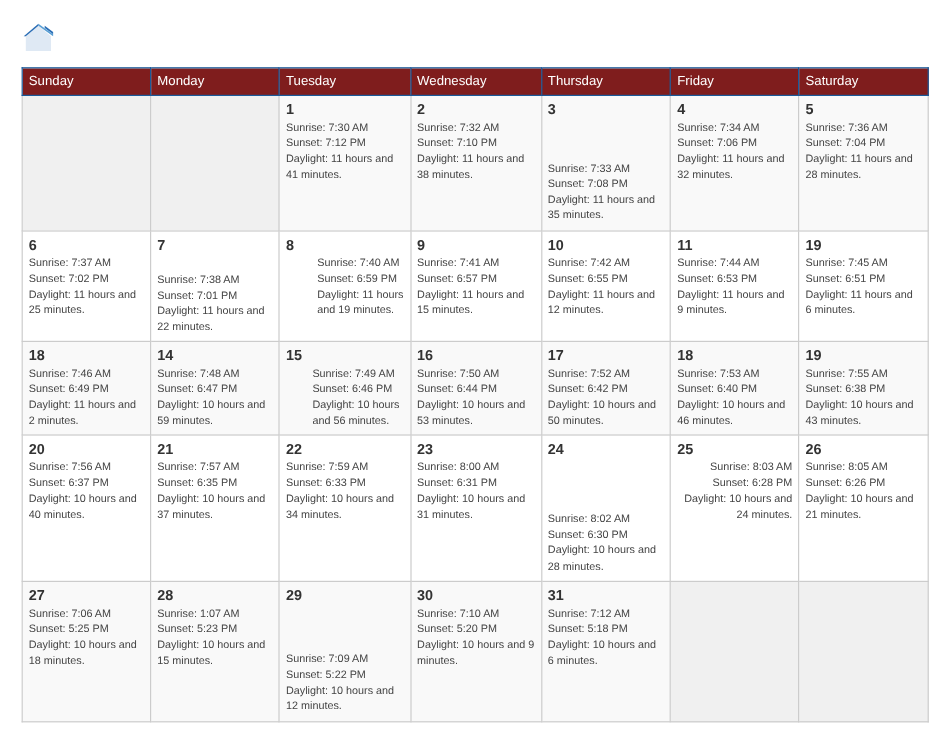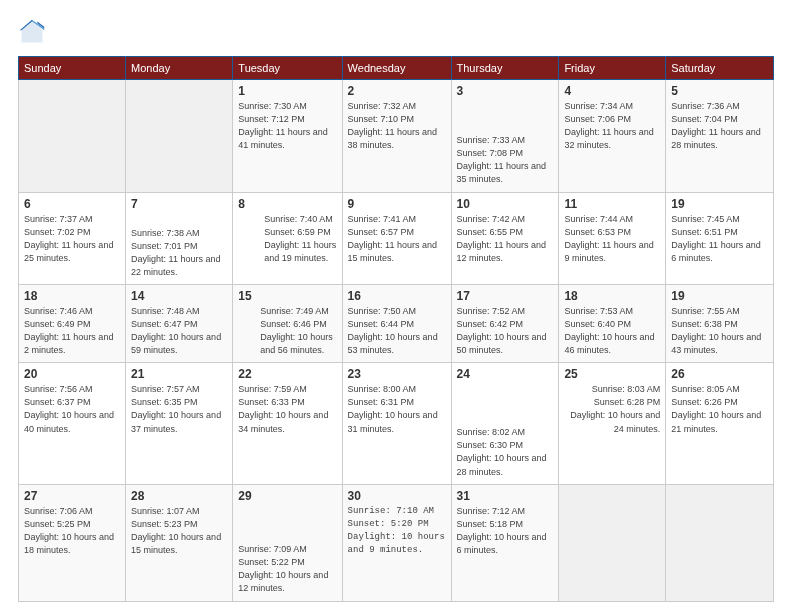--- a/index.html
+++ b/index.html
@@ -323,21 +323,21 @@
 Daylight: 10 hours and 15 minutes.</div>
           </td>
           <td>
             <span class="day-number">29</span>
             <div class="day-info" style="white-space: pre-line; margin-top: 40px;">Sunrise: 7:09 AM
 Sunset: 5:22 PM
 Daylight: 10 hours and 12 minutes.</div>
           </td>
           <td>
             <span class="day-number">30</span>
-            <div class="day-info" style="white-space: pre-line; font-family: Liberation Mono, monospace;">Sunrise: 7:10 AM
+            <div class="day-info" style="white-space: pre-line;">Sunrise: 7:10 AM
 Sunset: 5:20 PM
 Daylight: 10 hours and 9 minutes.</div>
           </td>
           <td>
             <span class="day-number">31</span>
             <div class="day-info" style="white-space: pre-line;">Sunrise: 7:12 AM
 Sunset: 5:18 PM
 Daylight: 10 hours and 6 minutes.</div>
           </td>
           <td class="empty-cell"></td>

